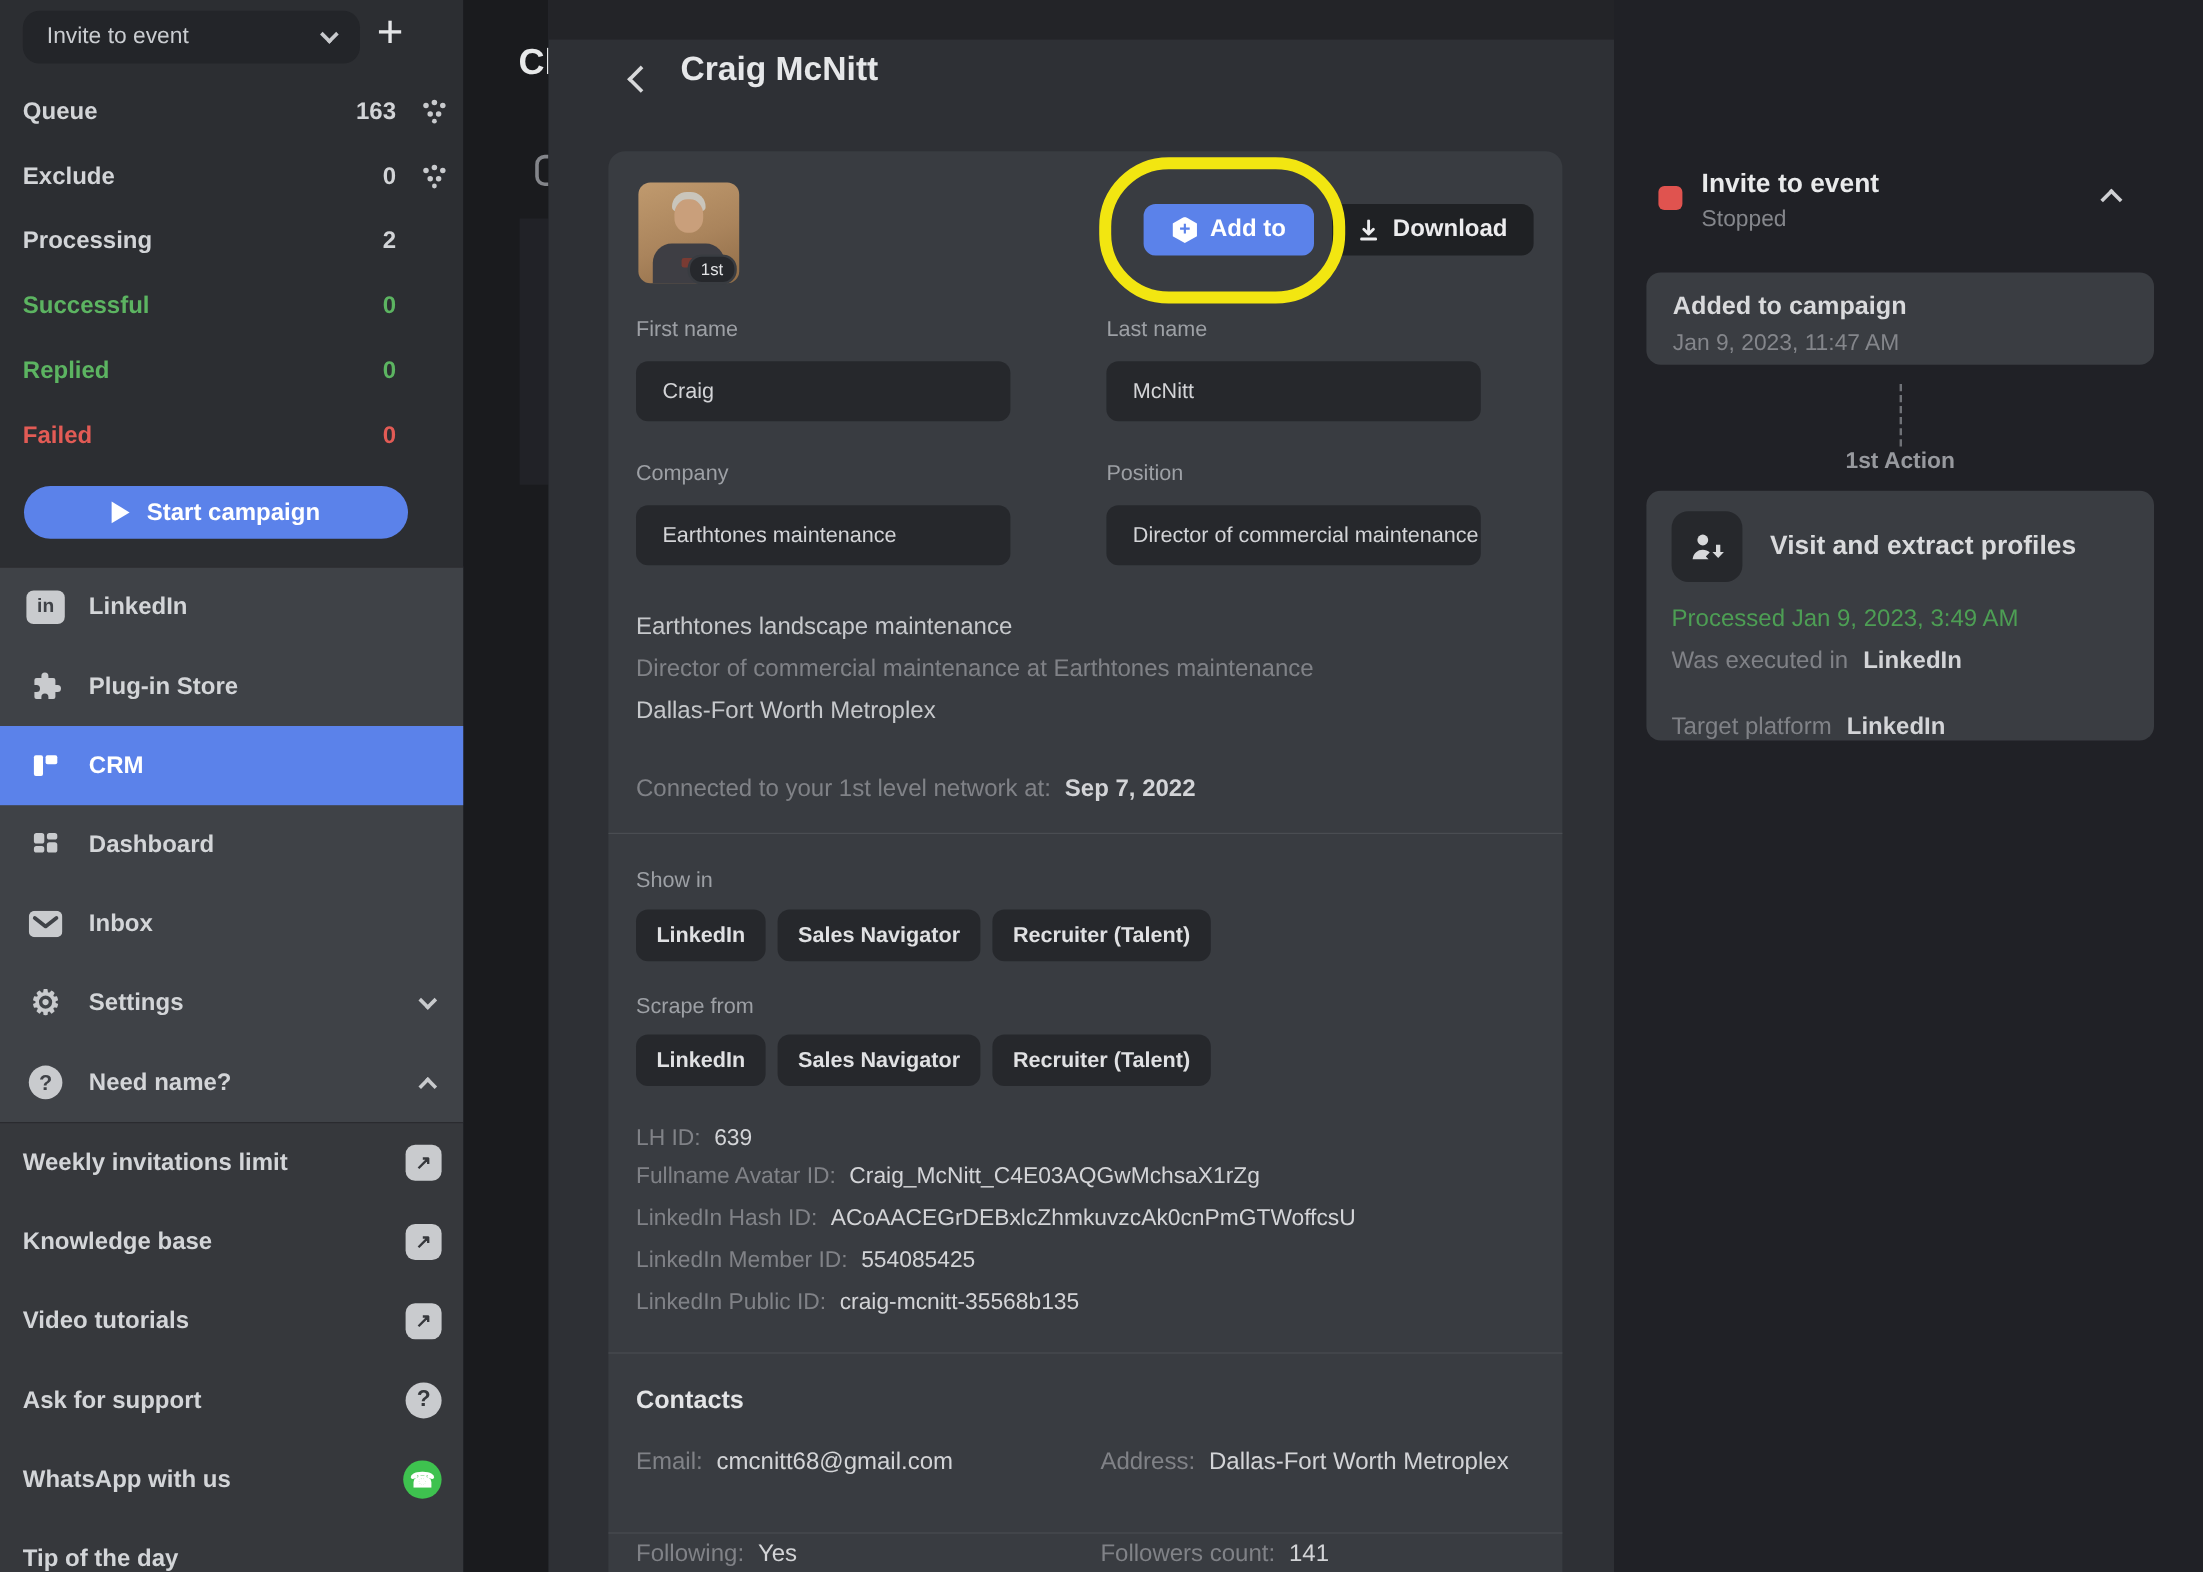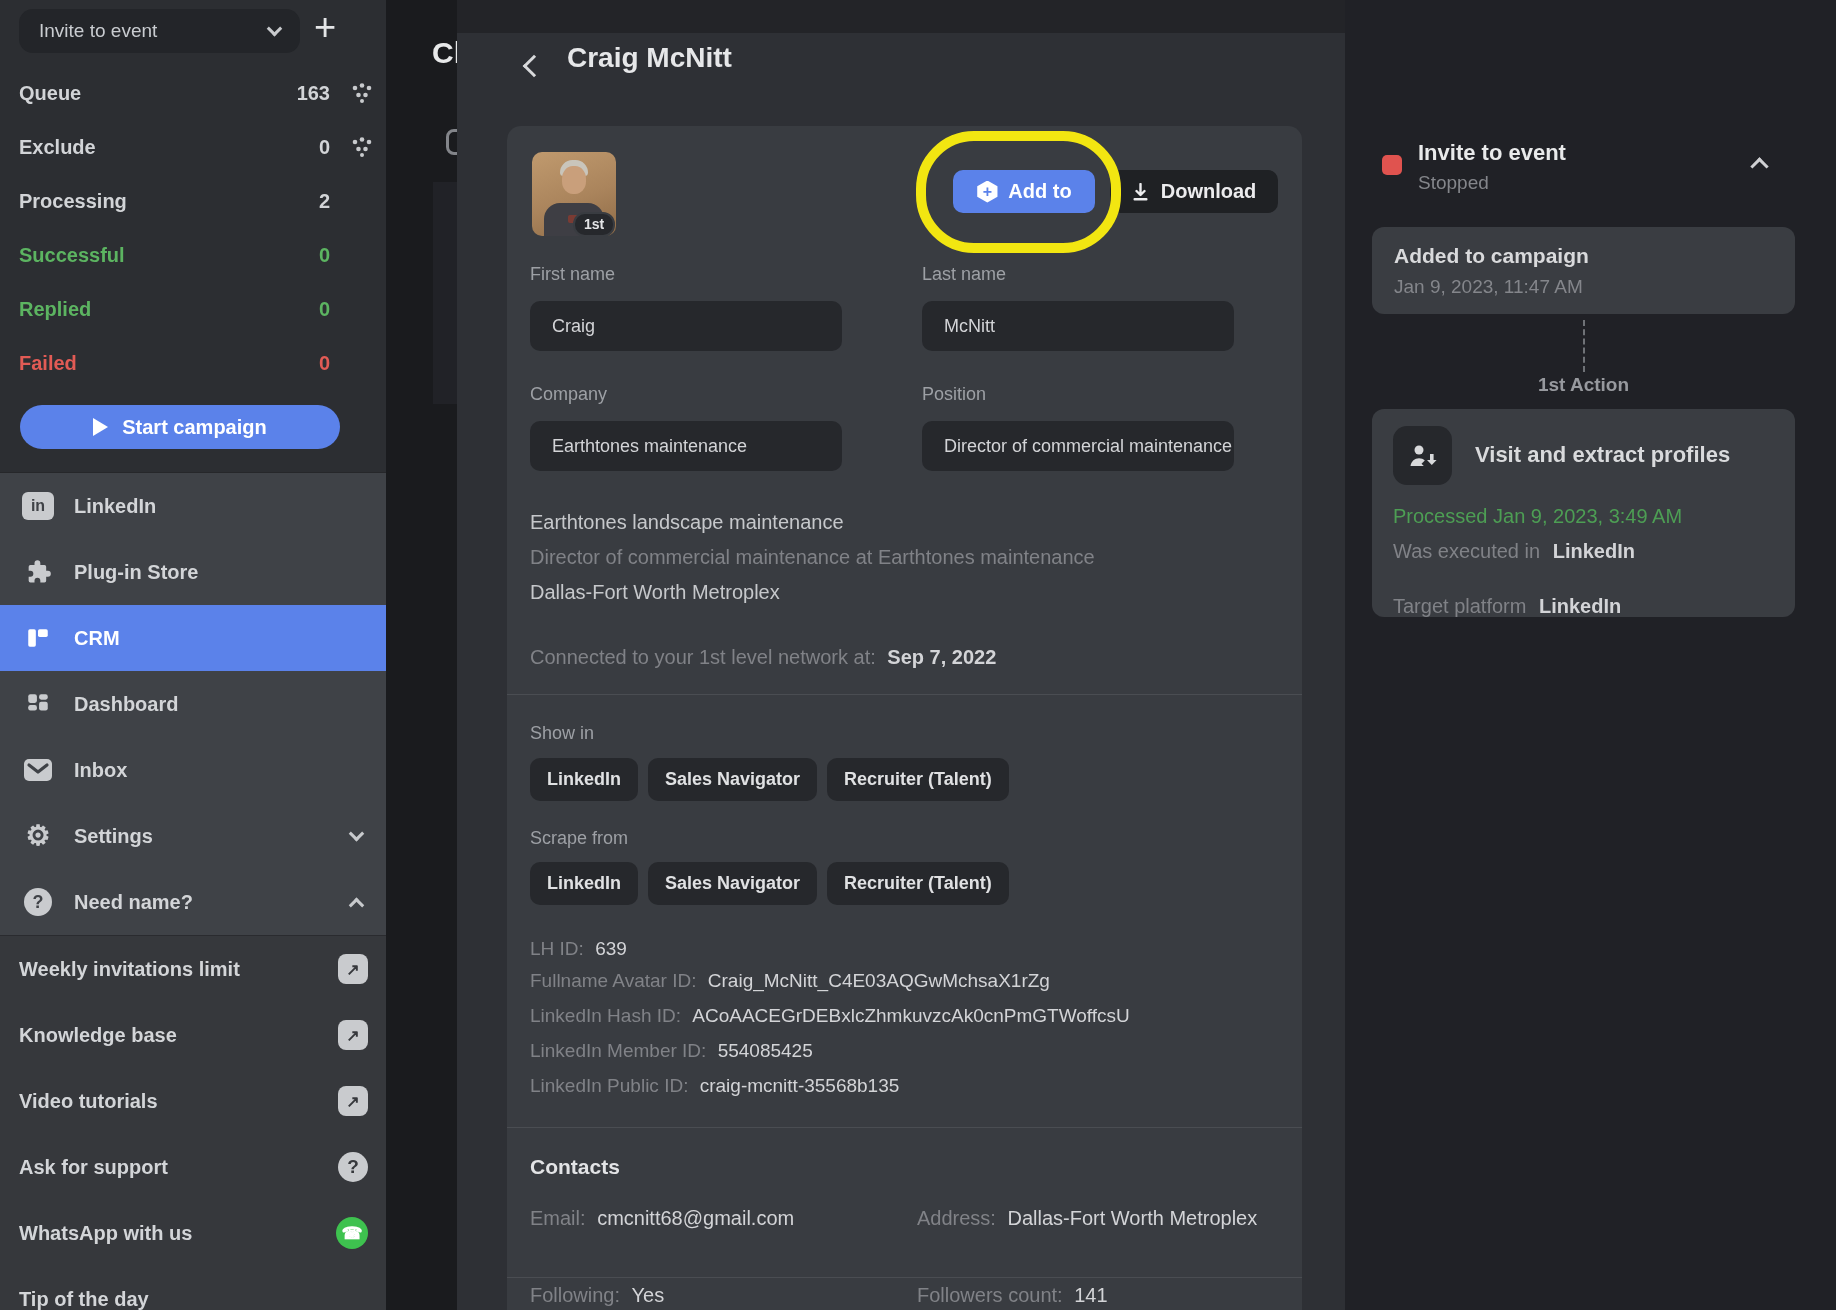--- a/index.html
+++ b/index.html
@@ -62,21 +62,21 @@
   .page-title { position:absolute; left:110px; top:42px; font-size:28px; font-weight:bold; color:#e6e7e9; }
 
   .card { position:absolute; left:50px; top:126px; width:795px; height:1215px; background:#393c41; border-radius:14px; }
   .avatar { position:absolute; left:25px; top:26px; width:84px; height:84px; border-radius:10px; overflow:hidden;
             background:linear-gradient(160deg,#c09a6e 0%,#aa845c 55%,#8f6c47 100%); }
   .av-hair { position:absolute; left:28px; top:8px; width:28px; height:16px; background:#c9c5bb; border-radius:14px 14px 4px 4px; }
   .av-face { position:absolute; left:30px; top:14px; width:24px; height:28px; background:#c99f7b; border-radius:45%; }
   .av-body { position:absolute; left:12px; bottom:-3px; width:60px; height:36px; background:#3e3e44; border-radius:16px 16px 0 0; }
   .av-logo { position:absolute; left:36px; bottom:13px; width:13px; height:8px; background:#8a3b30; border-radius:2px; opacity:.8; }
   .badge-1st { position:absolute; left:66px; top:86px; padding:2px 9px 3px; background:#26282c; color:#e4e5e7;
-               font-size:14px; font-weight:bold; border-radius:12px; border:2px solid #393c41; }
+               font-size:14px; font-weight:normal; border-radius:12px; border:2px solid #393c41; }
 
   .yellow-ring { position:absolute; left:409px; top:5px; width:205px; height:122px;
                  border:10px solid #f2e611; border-radius:58px; z-index:6; pointer-events:none; }
   .addto-btn { position:absolute; left:446px; top:44px; width:142px; height:43px; background:#5b82ea; border-radius:10px;
                color:#fff; font-weight:bold; font-size:20px; display:flex; align-items:center; justify-content:center; gap:10px; cursor:pointer; z-index:5; }
   .addto-ico { width:22px; height:22px; background:#fff; color:#5b82ea; font-weight:bold; font-size:16px;
                display:flex; align-items:center; justify-content:center;
                clip-path:polygon(50% 0,96% 26%,96% 74%,50% 100%,4% 74%,4% 26%); }
   .download-btn { position:absolute; left:603px; top:44px; width:168px; height:43px; background:#1f2124; border-radius:10px;
                   color:#ececee; font-weight:bold; font-size:20px; display:flex; align-items:center; justify-content:center; gap:12px; cursor:pointer; z-index:4; }
@@ -389,21 +389,21 @@
     </div>
   </section>
 </main>
 
 <aside class="right-panel">
   <span class="red-sq"></span>
   <div class="rp-name">Invite to event</div>
   <div class="rp-status">Stopped</div>
   <span class="rp-chev"></span>
 
-  <div class="rp-card" style="top:227px; height:87px;">
+  <div class="rp-card" style="top:227px; height:77px;">
     <div class="step-title">Added to campaign</div>
     <div class="step-sub">Jan 9, 2023, 11:47 AM</div>
   </div>
 
   <div class="connector"></div>
   <div class="action-label">1st Action</div>
 
   <div class="rp-card" style="top:409px; height:208px;">
     <div class="act-tile">
       <svg width="30" height="28" viewBox="0 0 30 28">

